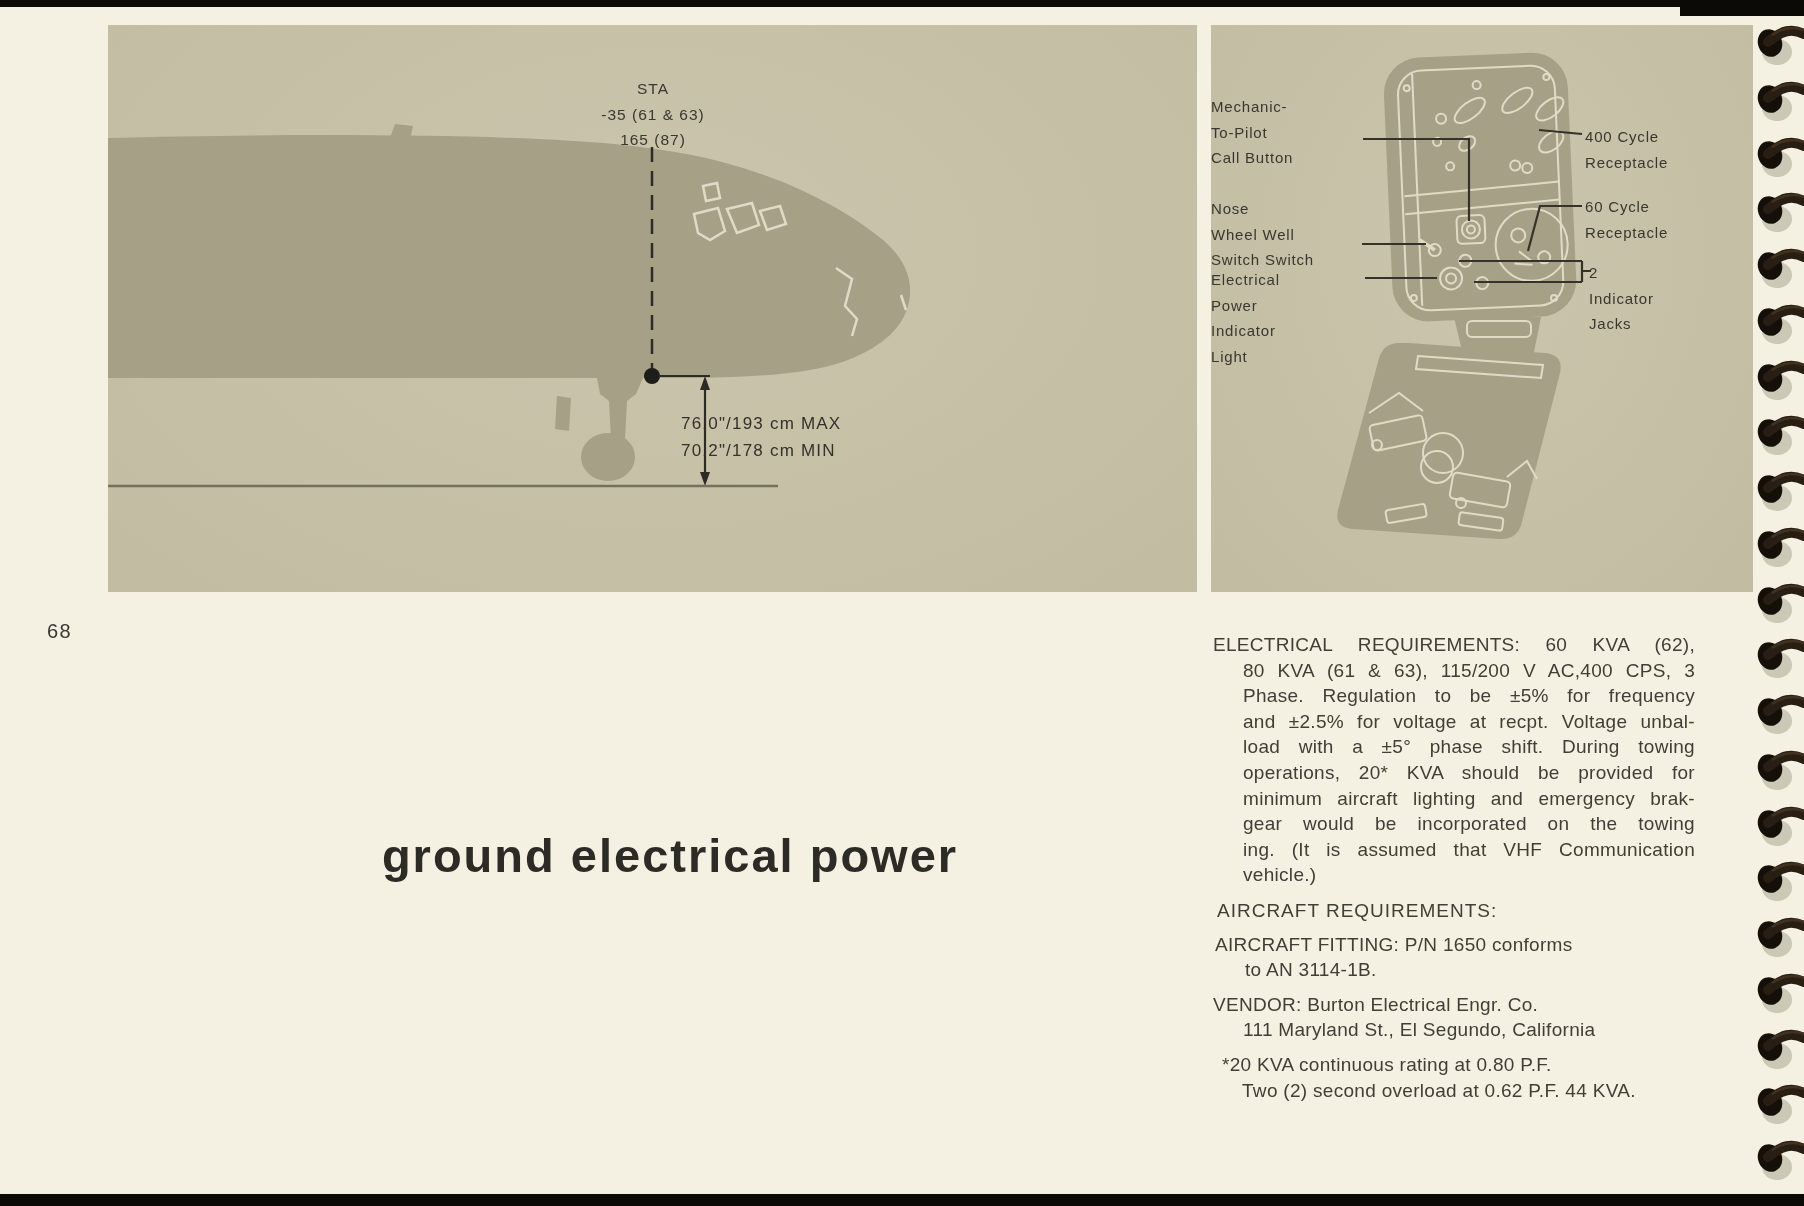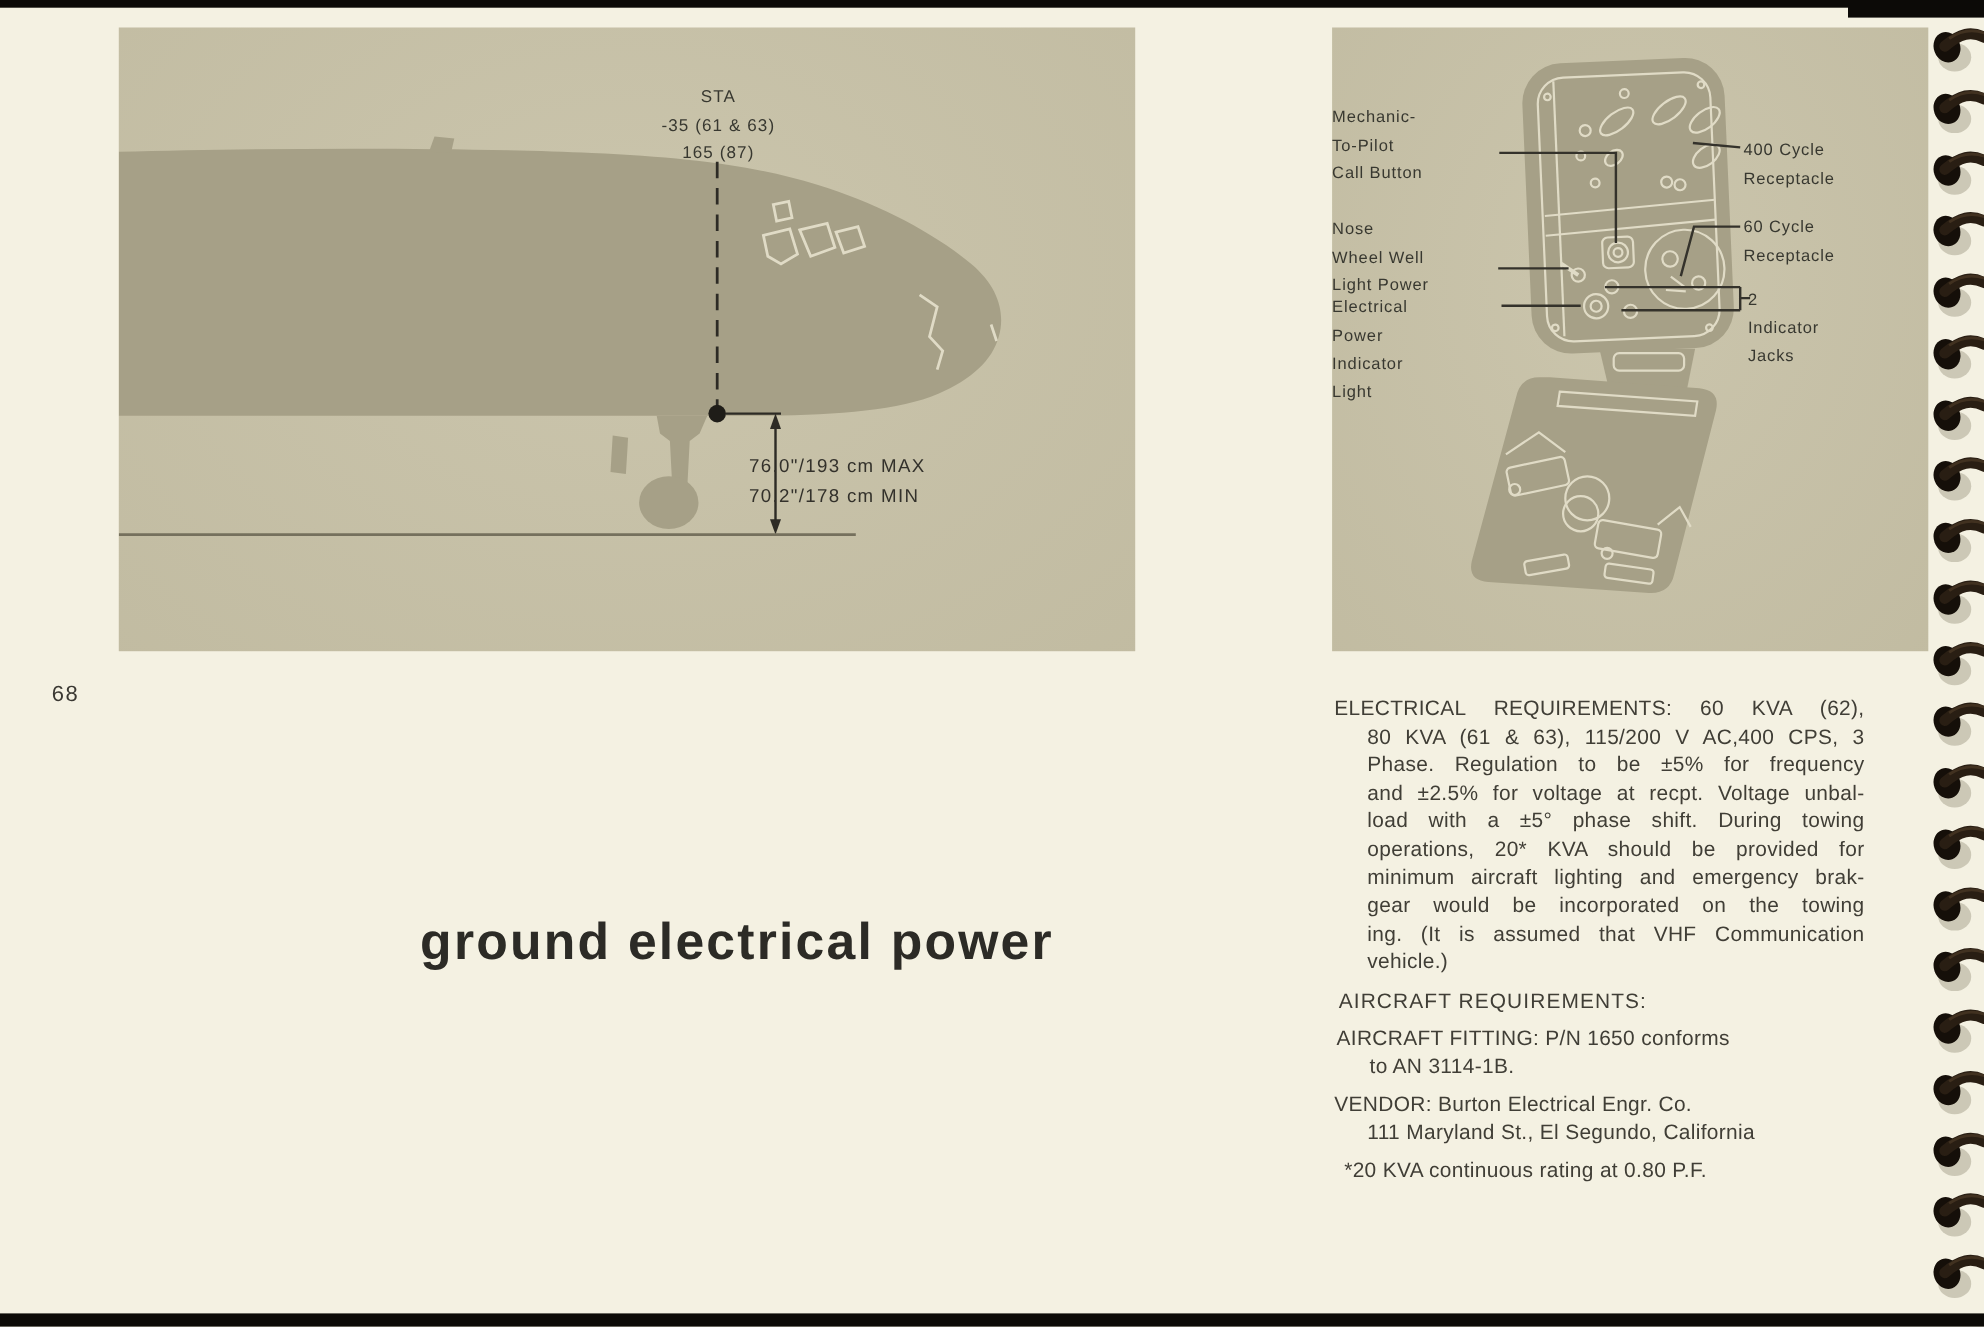--- a/index.html
+++ b/index.html
@@ -8,21 +8,21 @@
     background:#f4f1e2;
     font-family:"Liberation Sans",sans-serif;
   }
   .edge-strip{position:absolute;left:0;width:1804px;background:#0c0a07;z-index:60}
   #top-strip{top:0;height:7px}
   #top-strip-right{position:absolute;top:0;left:1680px;width:124px;height:16px;background:#0c0a07;z-index:60}
   #bottom-strip{bottom:0;height:12px}
 
   .panel{position:absolute;top:25px;height:567px;background:#c8c2a8;z-index:1;
     background-image:radial-gradient(ellipse at 50% 40%, rgba(255,255,255,0.05), rgba(90,85,60,0.06));}
-  #left-panel{left:108px;width:924px}
+  #left-panel{left:108px;width:1089px}
   #right-panel{left:1211px;width:542px}
   .panel svg{position:absolute;left:0;top:0}
 
   .diagram-label{position:absolute;color:#383830;font-size:15px;line-height:17.5px;
     letter-spacing:0.8px;z-index:5;font-weight:500}
   .diagram-label.right-align{text-align:left}
   .diagram-label.center-align{text-align:center}
 
   #sta-label{left:445px;top:52px;width:200px;font-size:15.5px;line-height:23.5px;letter-spacing:1px}
   #height-label{left:573px;top:385px;font-size:17px;line-height:27px;letter-spacing:1.2px;color:#33312b}
@@ -191,21 +191,21 @@
     </g>
   </svg>
   <div id="label-mech" class="diagram-label right-align">
       <div class="tline">Mechanic-</div>
       <div class="tline">To-Pilot</div>
       <div class="tline">Call Button</div>
     </div>
   <div id="label-nose" class="diagram-label right-align">
       <div class="tline">Nose</div>
       <div class="tline">Wheel Well</div>
-      <div class="tline">Light Power</div>
+      <div class="tline">Switch Switch</div>
     </div>
   <div id="label-elec" class="diagram-label right-align">
       <div class="tline">Electrical</div>
       <div class="tline">Power</div>
       <div class="tline">Indicator</div>
       <div class="tline">Light</div>
     </div>
   <div id="label-400" class="diagram-label">
       <div class="tline">400 Cycle</div>
       <div class="tline">Receptacle</div>
@@ -242,20 +242,21 @@
   <div class="tblock hang" id="fitting-block">
       <div class="tline">AIRCRAFT FITTING: P/N 1650 conforms</div>
       <div class="tline">to AN 3114-1B.</div>
     </div>
   <div class="tblock hang" id="vendor-block">
       <div class="tline">VENDOR: Burton Electrical Engr. Co.</div>
       <div class="tline">111 Maryland St., El Segundo, California</div>
     </div>
   <div class="tblock hang20" id="footnote-block">
       <div class="tline">*20 KVA continuous rating at 0.80 P.F.</div>
+      <div class="tline">Two (2) second overload at 0.62 P.F. 44 KVA.</div>
     </div>
 </div>
 
 <div id="spiral-binding">
     <div class="loop" style="top: 16px;"><svg width="90" height="56" viewBox="0 0 90 56">
         <ellipse cx="63" cy="36" rx="15" ry="13" fill="rgba(100,92,70,0.28)"></ellipse>
         <ellipse cx="56" cy="27" rx="12" ry="14" fill="#150f09" transform="rotate(-20 56 27)"></ellipse>
         <path d="M90,18 C78,12 68,14 54,26" stroke="#291e13" stroke-width="10" fill="none" stroke-linecap="round"></path>
         <path d="M90,14 C78,10 68,12 58,19" stroke="#55422c" stroke-width="2.5" fill="none" opacity="0.55"></path>
       </svg></div>

